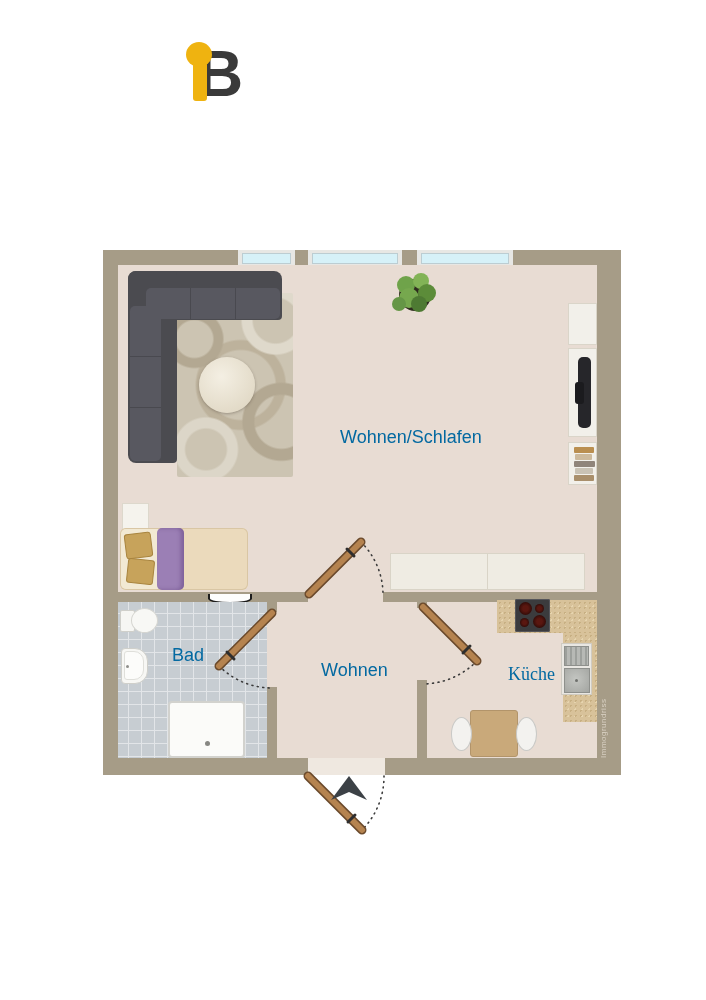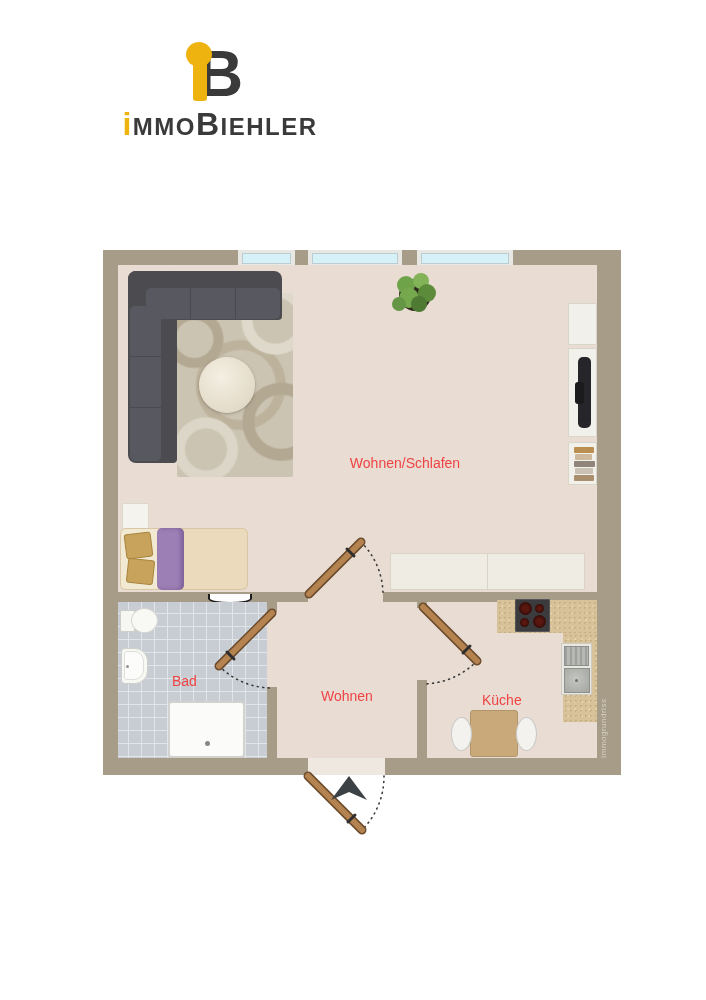--- a/index.html
+++ b/index.html
@@ -126,38 +126,37 @@
   #sink-basin{left:564px;top:668px;width:26px;height:25px;background:radial-gradient(circle at 45% 45%, #C4C6C2, #A3A5A1);
       border:1px solid #8E908C;box-sizing:border-box;}
   #sink-drain{left:575px;top:679px;width:3px;height:3px;background:#6F716D;border-radius:50%;}
   #dining-table{left:470px;top:710px;width:48px;height:47px;background:#C9A97A;border:1px solid #B2946A;
       box-sizing:border-box;border-radius:3px;}
   .chair{background:#F3F2EF;border:1px solid #C9C9C6;box-sizing:border-box;border-radius:50%;}
   #chair-left{left:451px;top:717px;width:21px;height:34px;}
   #chair-right{left:516px;top:717px;width:21px;height:34px;}
 
   
-  .room-label{color:#ef4444;font-size:14px;white-space:nowrap;margin-top:28px;}
+  .room-label{color:#0369a1;font-size:18px;white-space:nowrap;}
   #label-wohnen{left:340px;top:427px;width:130px;text-align:center;}
   #label-bad{left:172px;top:645px;}
   #label-diele{left:321px;top:660px;}
-  #label-kueche{left:482px;top:664px;}
+  #label-kueche{left:508px;top:664px;font-family:Liberation Serif, serif;}
   #watermark{left:599px;top:758px;width:70px;transform:rotate(-90deg);transform-origin:0 0;
       font-size:8px;color:#D8D0C2;letter-spacing:.5px;white-space:nowrap;}
 
   #door-svg{left:0;top:0;width:706px;height:1000px;}
 </style>
 </head>
 <body>
 
 <div class="abs" id="logo">
   <div class="abs" id="mono-b">B</div>
   <div class="abs" id="mono-stem"></div>
   <div class="abs" id="mono-dot"></div>
-  <div class="abs" id="wordmark"><span class="wm-big wm-accent">i</span><span class="wm-small">MMO</span><span class="wm-big">B</span><span class="wm-small">IEHLER</span></div>
 </div>
 
 <div class="abs" id="wall-frame"></div>
 <div class="abs" id="floor"></div>
 <div class="abs" id="entry-threshold"></div>
 
 <div class="abs window" id="window-1">
     <div class="glass"></div>
   </div>
 <div class="abs window" id="window-2">

